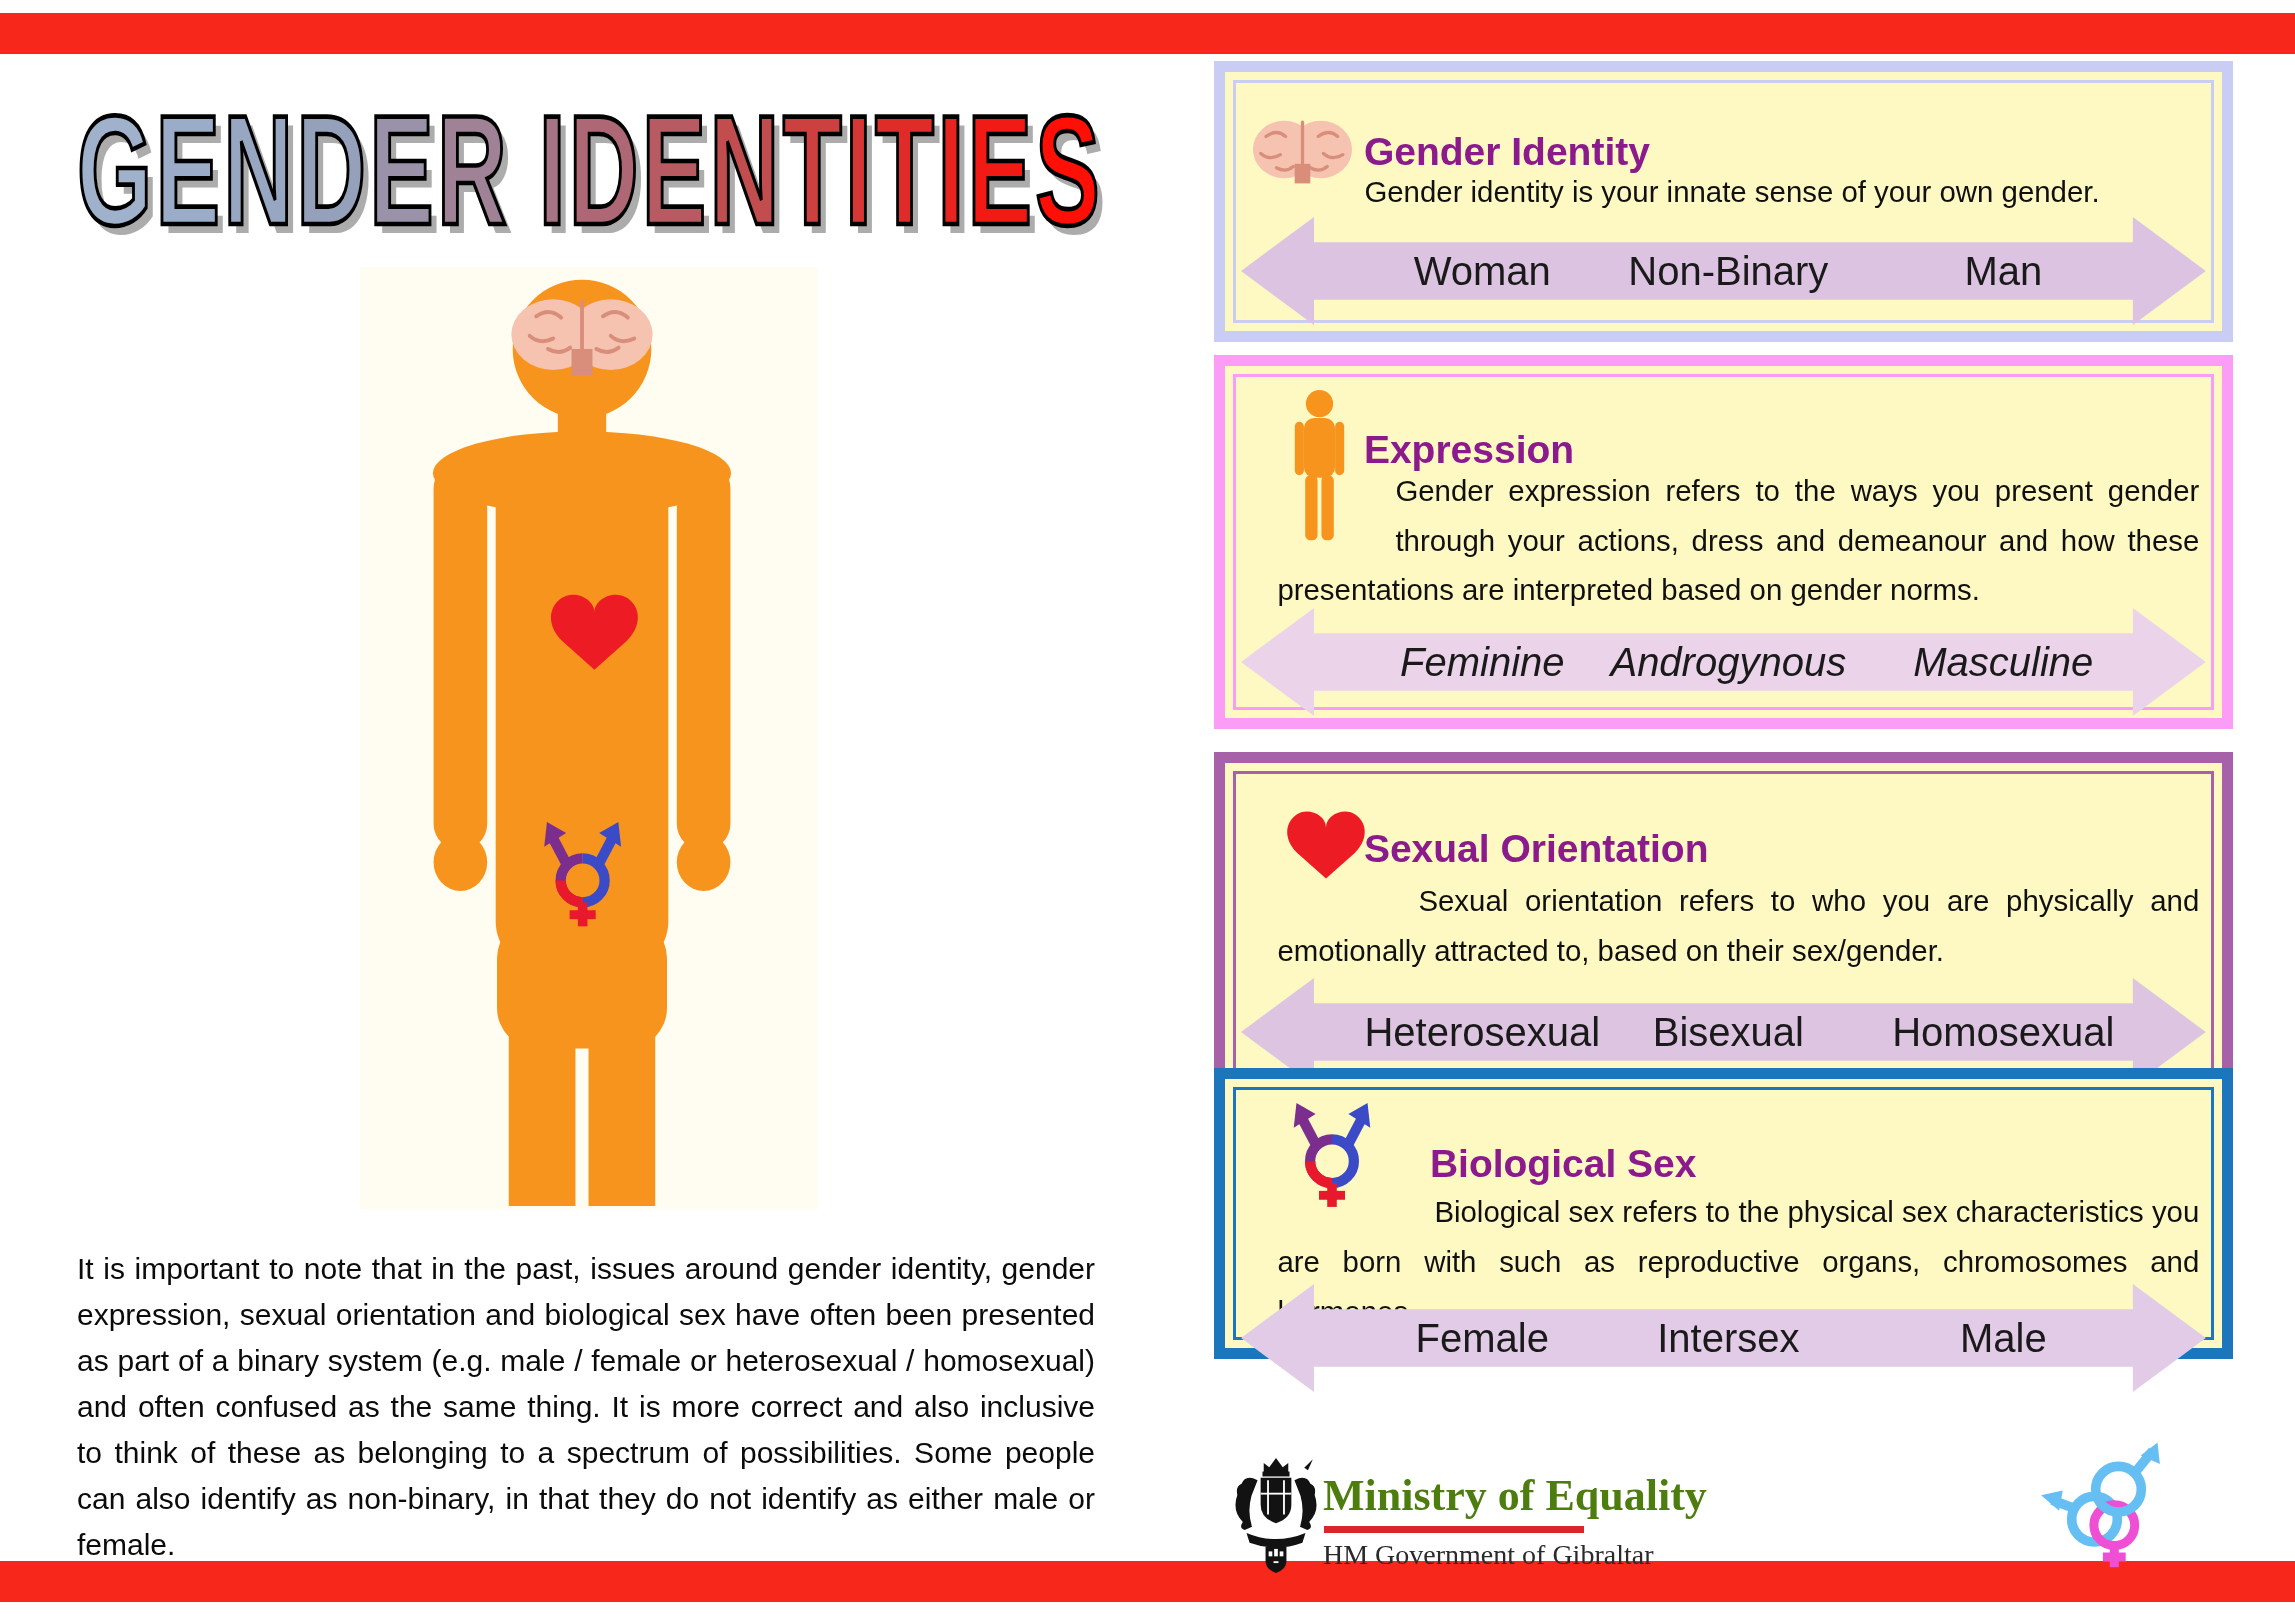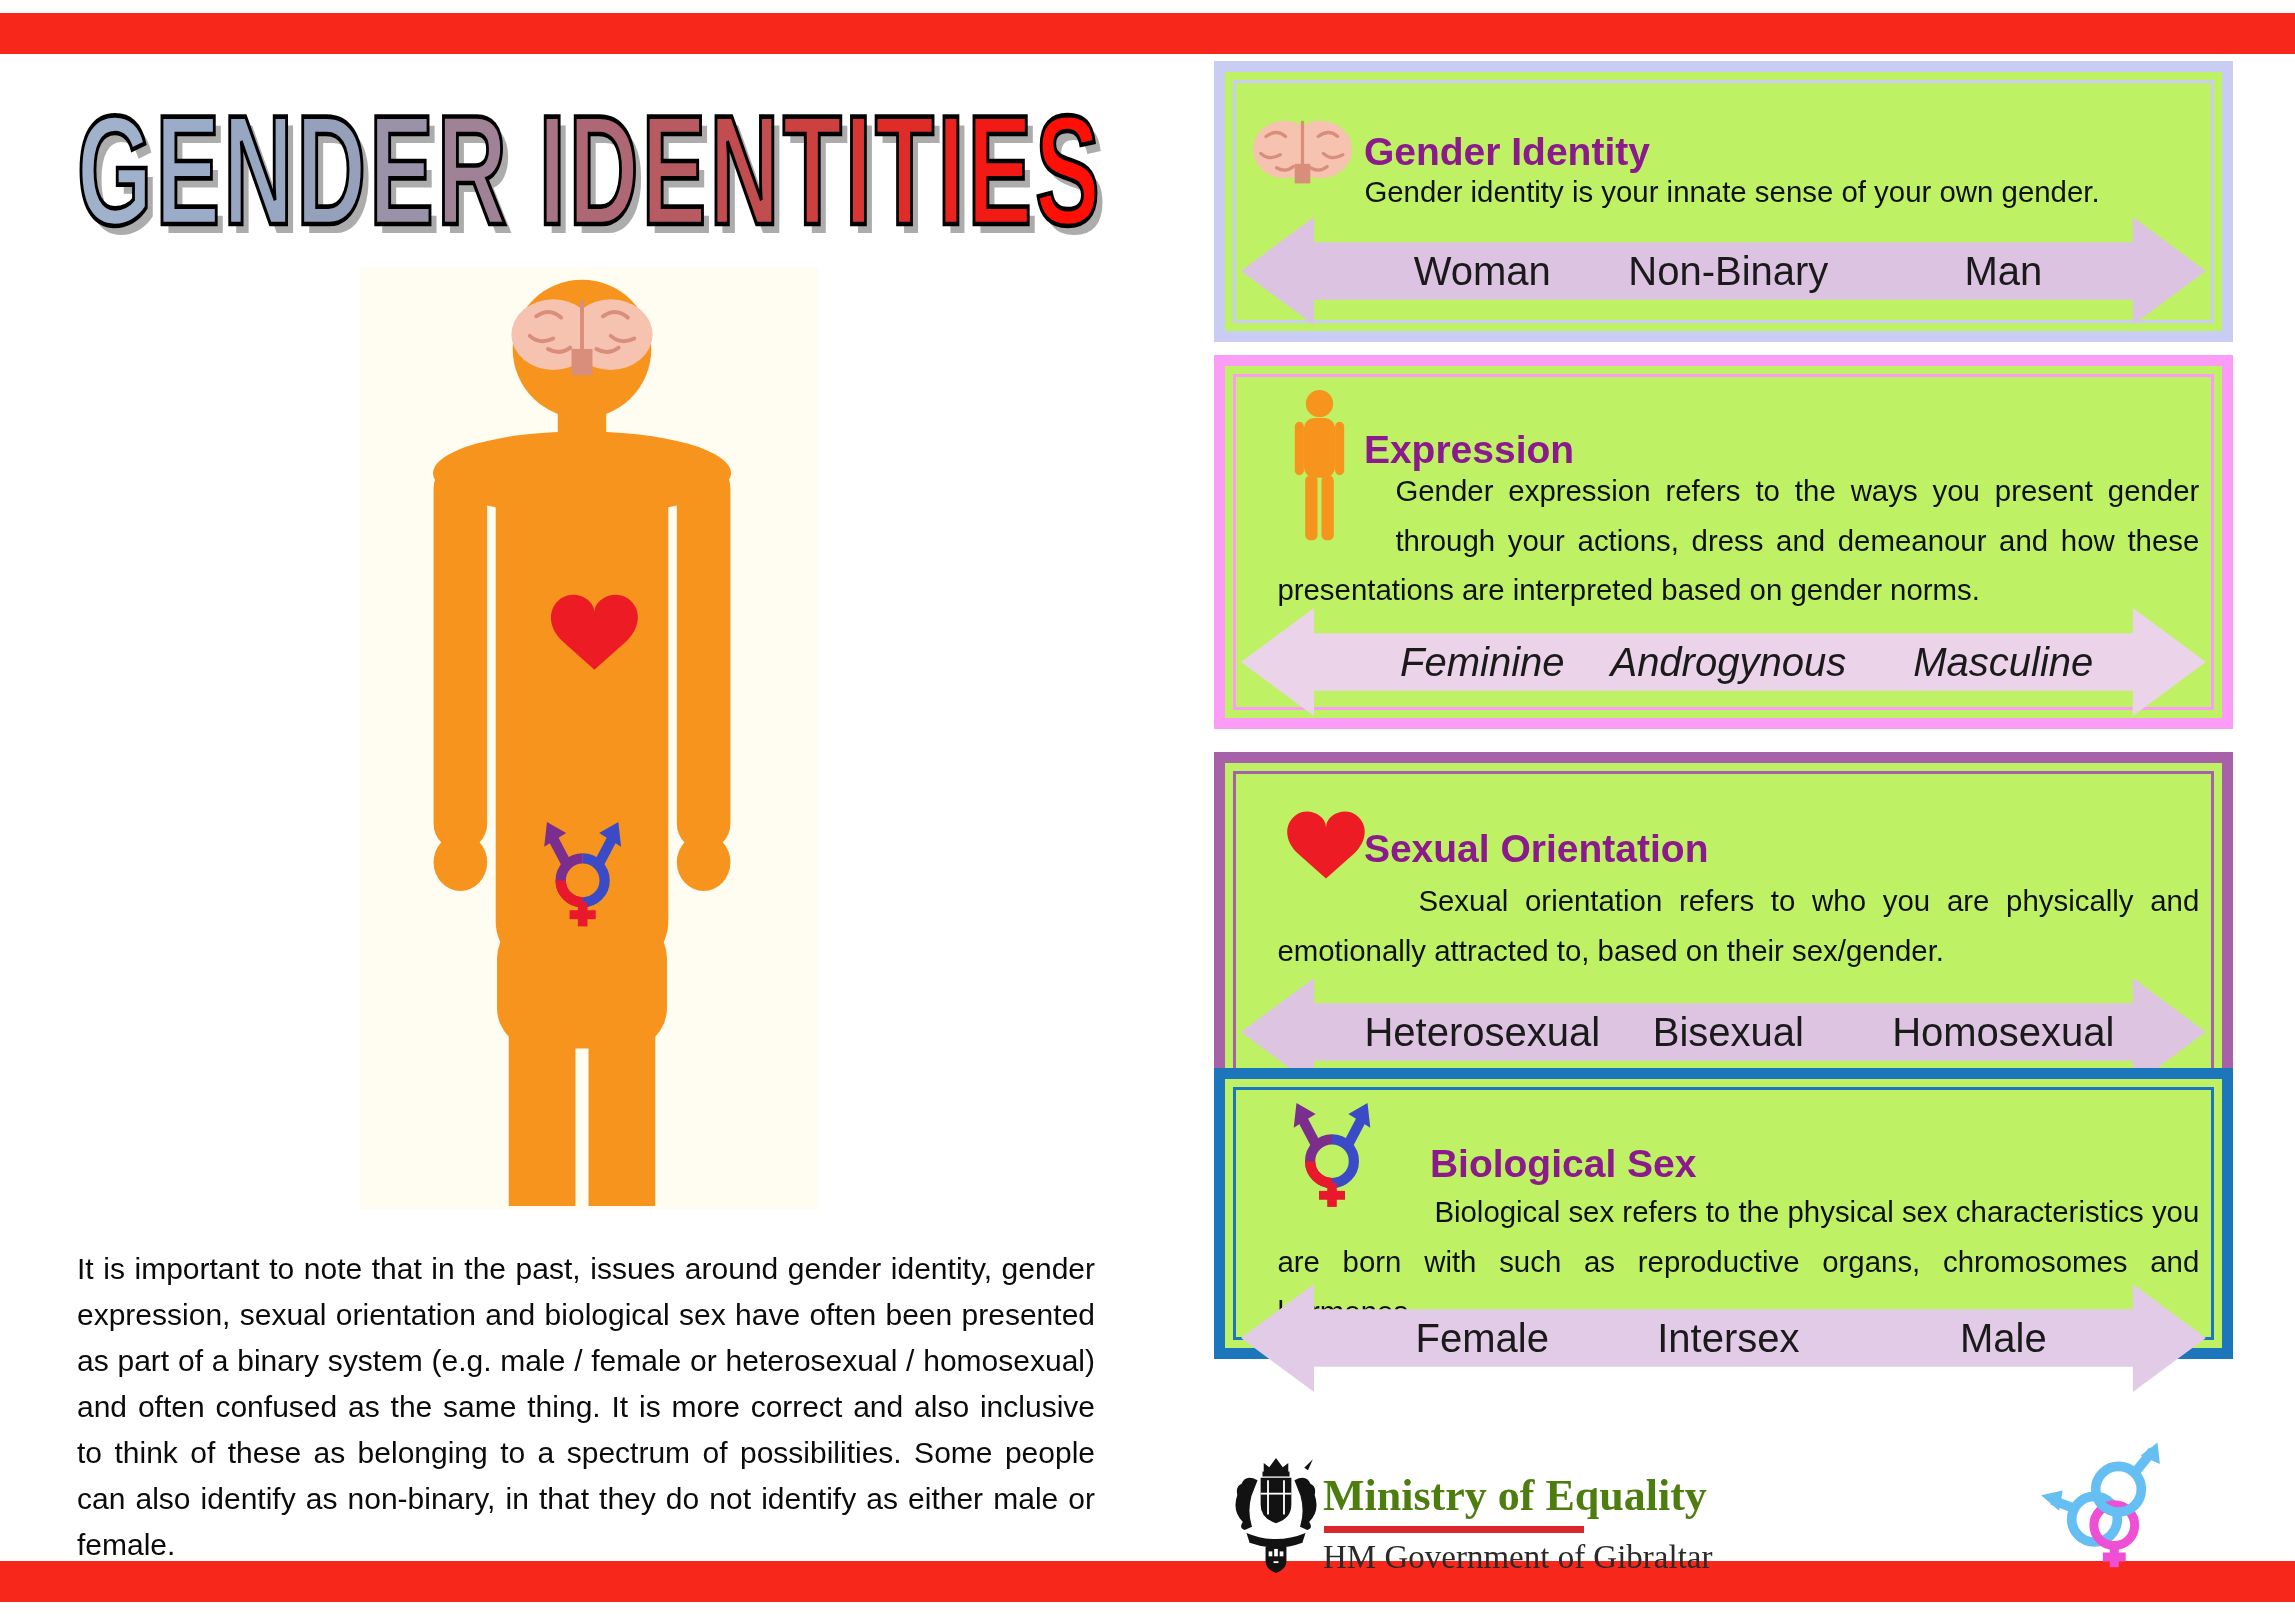--- a/index.html
+++ b/index.html
@@ -18,38 +18,38 @@
 
   
   #figure-bg{position:absolute;left:360px;top:267px;width:458px;height:942px;background:#FFFDF1;}
   #body-svg{position:absolute;left:412px;top:270px;}
 
   
   #intro{position:absolute;left:77px;top:1216px;width:1018px;
     font-size:30px;line-height:46px;text-align:justify;color:#0b0b0b;}
 
   
-  .box{position:absolute;left:1214px;width:1019px;background:#bef264;border:11.8px solid var(--bc);box-sizing:border-box;}
+  .box{position:absolute;left:1214px;width:1019px;background:#fef9c3;border:11.8px solid var(--bc);box-sizing:border-box;}
   .box-inner{position:absolute;inset:7.9px;border:3.9px solid var(--bc);}
   .heading{position:absolute;font-size:39px;font-weight:bold;color:#8B1A8C;white-space:nowrap;}
   .dl{position:absolute;left:10.5px;right:11.8px;font-size:29.4px;line-height:50px;color:#101010;margin-left:31px;}
   .just{text-align:justify;text-align-last:justify;}
   .arrow{position:absolute;left:5.2px;right:5.2px;height:108px;}
   .arrow svg{position:absolute;inset:0;width:100%;height:100%;}
   .alabel{position:absolute;top:50%;transform:translate(-50%,-50%);font-size:40px;color:#1a1a1a;white-space:nowrap;}
   .al1{left:25%;} .al2{left:50.5%;} .al3{left:79%;}
   .boxicon{position:absolute;}
 
   
   #crest{position:absolute;left:1233px;top:1455px;}
   #ministry-name{position:absolute;left:1323px;top:1470px;font-family:"Liberation Serif",serif;
      font-size:44px;font-weight:600;color:#4d7c0f;white-space:nowrap;}
   #ministry-rule{position:absolute;left:1324px;top:1526px;width:260px;height:7.2px;background:#D9262C;}
   #gov-name{position:absolute;left:1323px;top:1539px;font-family:"Liberation Serif",serif;
-     font-size:33px;color:#2B2A29;white-space:nowrap;}
+     font-size:28px;color:#2B2A29;white-space:nowrap;}
   #tri-symbol{position:absolute;left:2035px;top:1434px;}
 </style>
 </head>
 <body>
 
 <div id="page">
 
   <div id="bar-top" class="bar"></div>
   <div id="bar-bottom" class="bar"></div>
 

